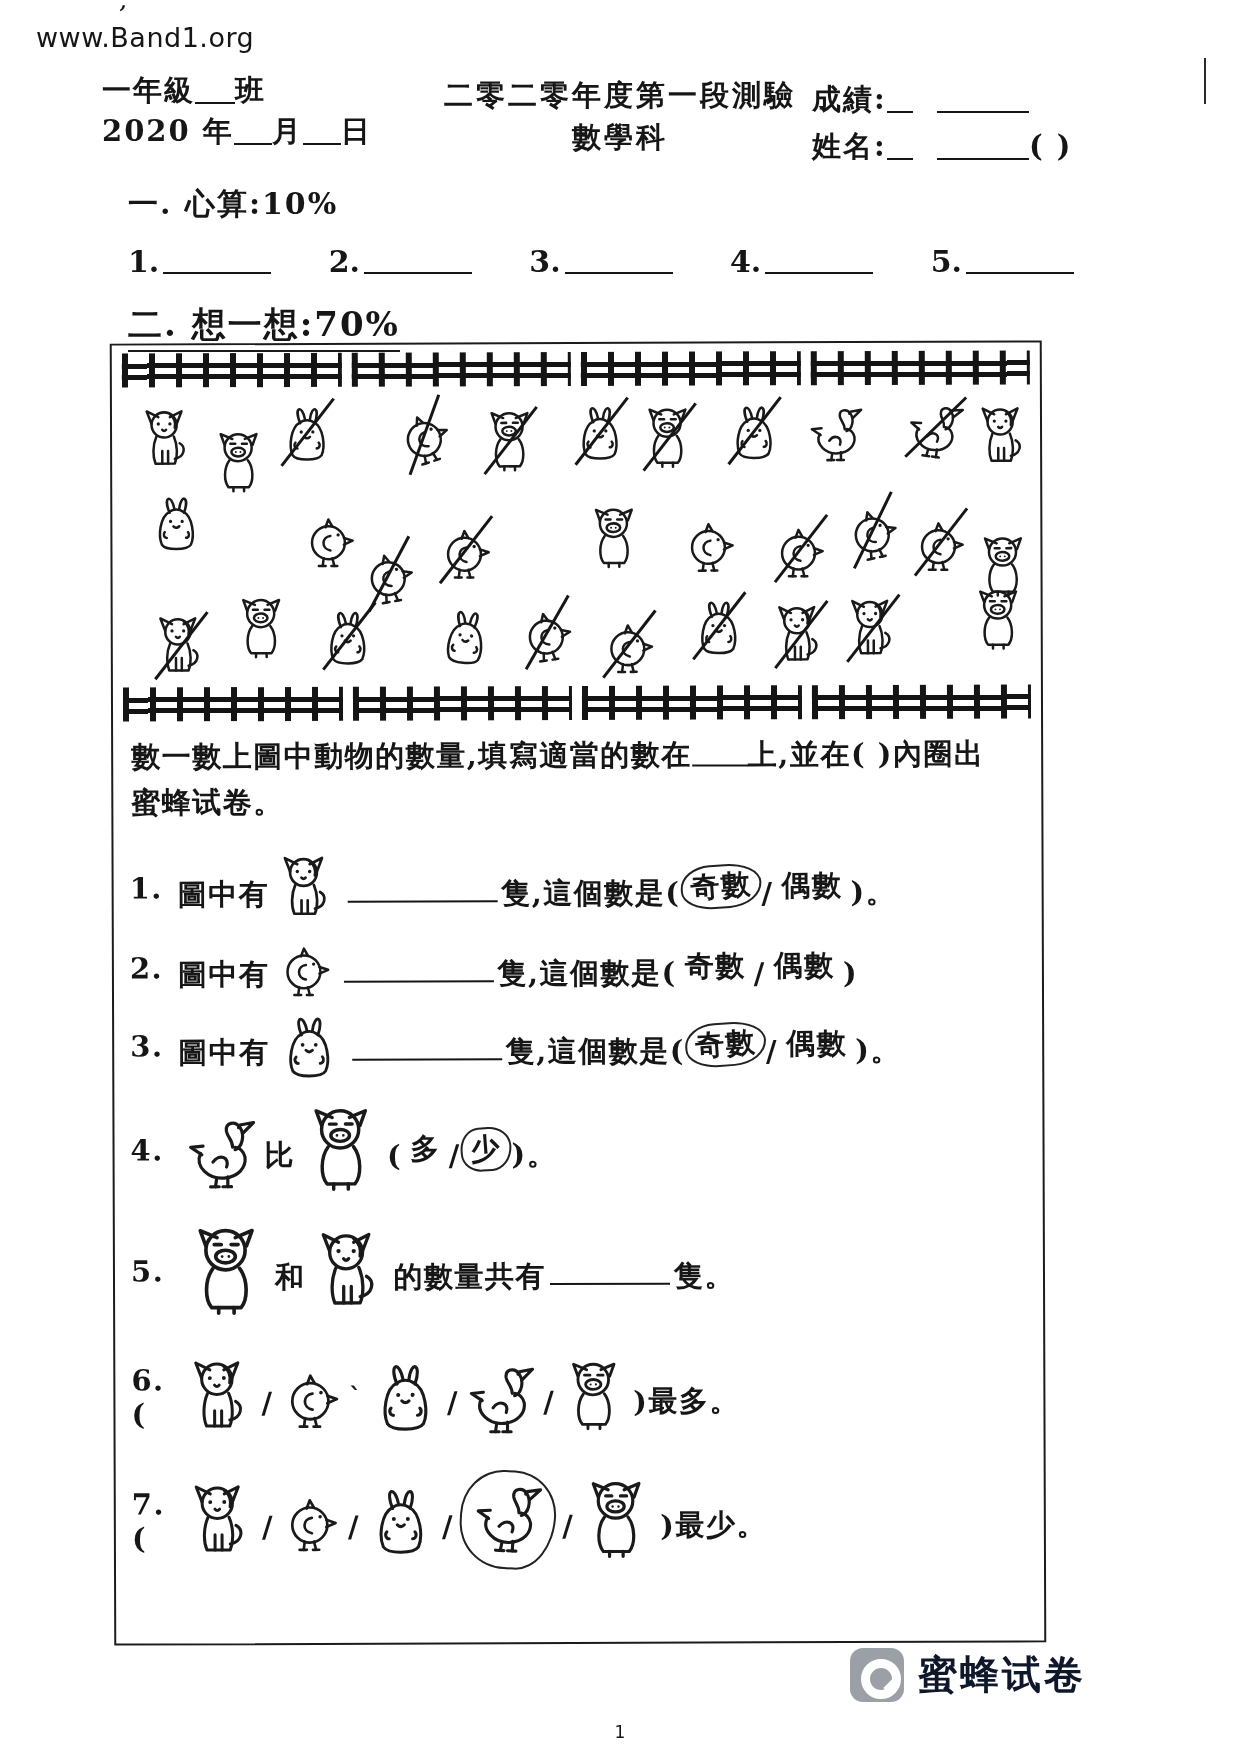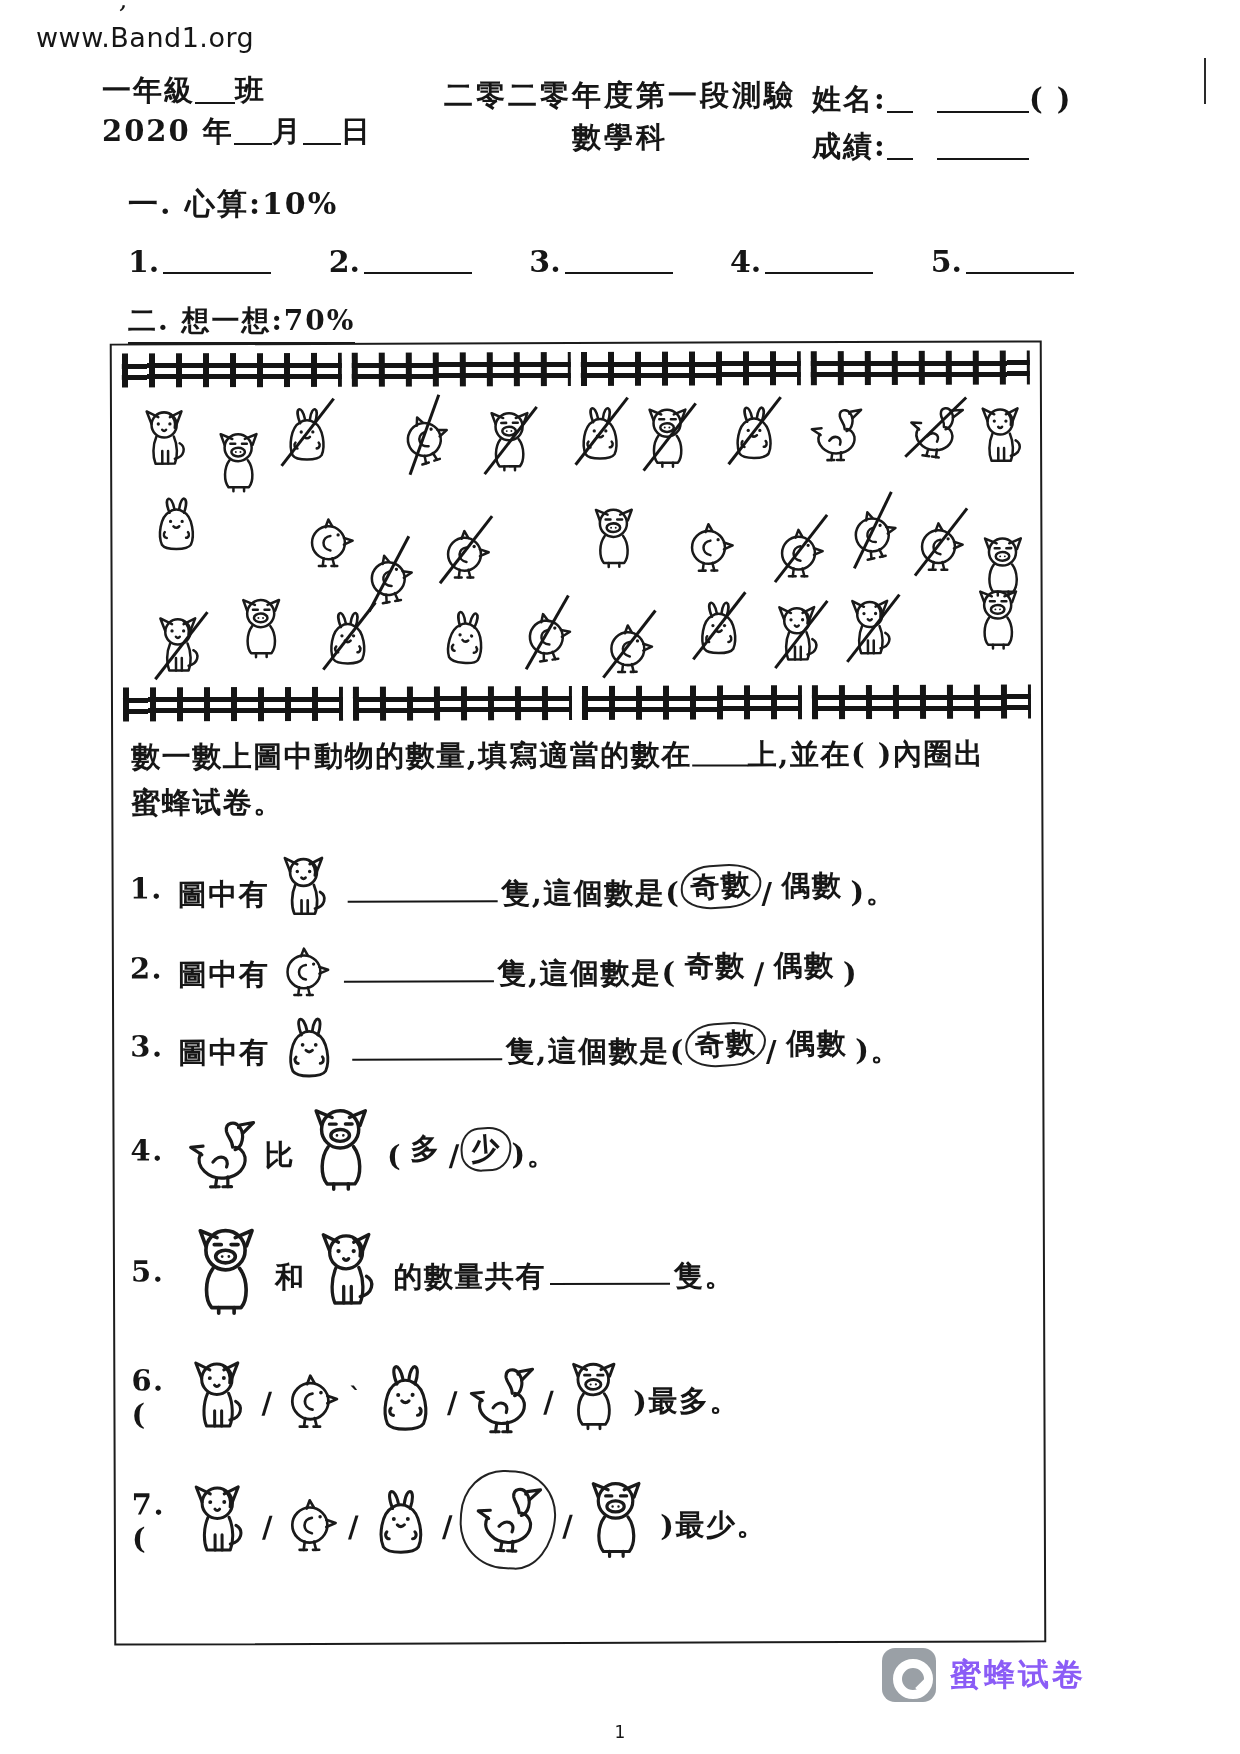--- a/index.html
+++ b/index.html
@@ -17,21 +17,21 @@
   .hdr-subject{top:118px;}
   .left-block{position:absolute;left:102px;top:70px;font-size:29px;font-weight:600;letter-spacing:2px;line-height:41px;}
   .right-block{position:absolute;left:812px;top:76px;font-size:29px;font-weight:600;letter-spacing:2px;line-height:47px;}
   .underline{display:inline-block;border-bottom:2.5px solid #161616;height:1.05em;vertical-align:-4px;}
 
   
   .sec1-title{position:absolute;left:128px;top:184px;font-size:30px;font-weight:600;letter-spacing:2px;}
   .mental-row{position:absolute;left:128px;top:244px;width:950px;display:flex;justify-content:space-between;
               font-size:30px;font-weight:600;}
   .mental-row .blank{margin-left:4px;}
-  .sec2-title{position:absolute;left:128px;top:302px;font-size:28px;font-weight:600;letter-spacing:2px;
+  .sec2-title{position:absolute;left:128px;top:302px;font-size:34px;font-weight:600;letter-spacing:2px;
               border-bottom:2px solid #1a1a1a;padding-bottom:2px;}
 
   
   .bigbox{position:absolute;left:112px;top:342px;width:932px;height:1302px;border:2.2px solid #1c1c1c;
           box-sizing:border-box;padding:8px 10px 0 10px;transform:rotate(-0.2deg);}
   .fence-wrap{display:flex;gap:10px;height:34px;}
   .fence{flex:1;background:
      repeating-linear-gradient(90deg,#141414 0 6px,transparent 6px 27px),
      linear-gradient(transparent 0 10px,#141414 10px 15px,transparent 15px 21px,#141414 21px 26px,transparent 26px 100%);}
   .animals-field{position:relative;height:296px;margin:2px 2px;}
@@ -59,21 +59,21 @@
   .qtext{white-space:nowrap;margin-top:13px;}
 
   
   .page-number{position:absolute;left:50%;bottom:12px;transform:translateX(-50%);font-size:17px;
                font-family:"DejaVu Sans","Liberation Sans",sans-serif;}
   .logo{position:absolute;right:154px;bottom:52px;display:flex;align-items:center;gap:14px;}
   .logo-badge{position:relative;width:54px;height:54px;border-radius:13px;background:#9aa0a6;}
   .logo-ring{position:absolute;left:11px;top:11px;width:22px;height:22px;border:9px solid #fff;border-radius:50%;}
   .logo-pen{position:absolute;right:9px;bottom:9px;width:0;height:0;
             border-left:8px solid transparent;border-top:14px solid #fff;transform:rotate(-135deg);}
-  .logo-text{font-size:31px;font-weight:700;color:#8b5cf6;letter-spacing:3px;
+  .logo-text{font-size:39px;font-weight:700;color:#0f172a;letter-spacing:3px;
              font-family:"DejaVu Sans","Liberation Sans",sans-serif;}
 </style>
 </head>
 <body>
 
 <svg width="0" height="0" style="position:absolute" aria-hidden="true">
   <defs>
     <g id="sym-cat" fill="none" stroke="#1a1a1a" stroke-width="2.6" stroke-linecap="round" stroke-linejoin="round">
       <path d="M14 16 L9 3 L21 9"></path>
         <path d="M33 9 L45 3 L40 16"></path>
@@ -142,24 +142,24 @@
     <div>
       <span>一年級</span><span class="underline" style="width:40px"></span><span>班</span>
     </div>
     <div>
       <span>2020 年</span><span class="underline" style="width:38px"></span><span>月</span><span class="underline" style="width:38px"></span><span>日</span>
     </div>
   </div>
 
   <div class="right-block">
     <div>
+      <span>成績:</span><span class="underline" style="width:26px"></span>&nbsp;&nbsp;<span class="underline" style="width:92px"></span>
+    </div>
+    <div>
       <span>姓名:</span><span class="underline" style="width:26px"></span>&nbsp;&nbsp;<span class="underline" style="width:92px"></span><span>(    )</span>
-    </div>
-    <div>
-      <span>成績:</span><span class="underline" style="width:26px"></span>&nbsp;&nbsp;<span class="underline" style="width:92px"></span>
     </div>
   </div>
 
   <div class="sec1-title">一. 心算:10%</div>
   <div class="mental-row">
       <span><span>1.</span><span class="underline blank" style="width: 108px;"></span></span>
       <span><span>2.</span><span class="underline blank" style="width: 108px;"></span></span>
       <span><span>3.</span><span class="underline blank" style="width: 108px;"></span></span>
       <span><span>4.</span><span class="underline blank" style="width: 108px;"></span></span>
       <span><span>5.</span><span class="underline blank" style="width: 108px;"></span></span>

